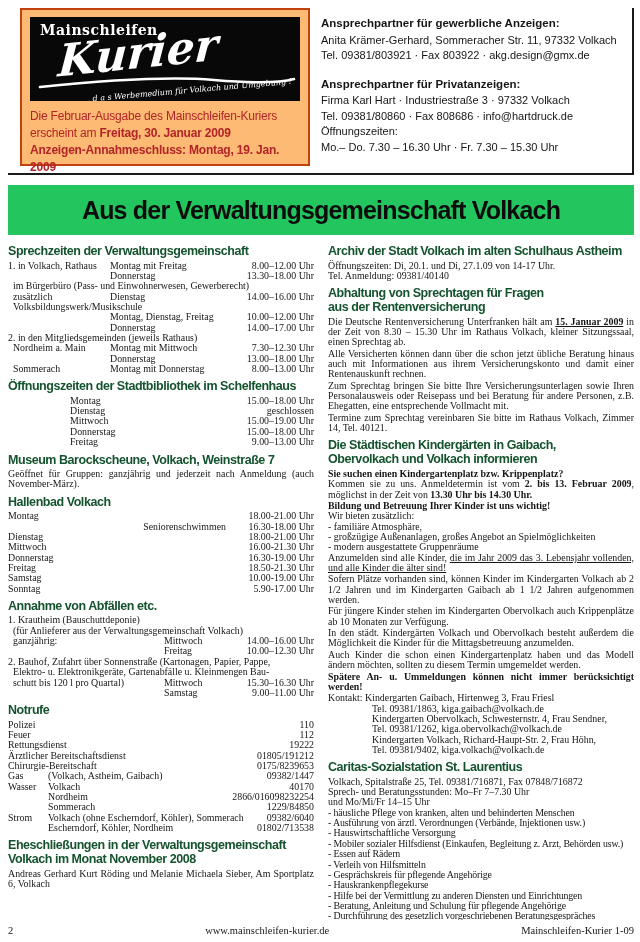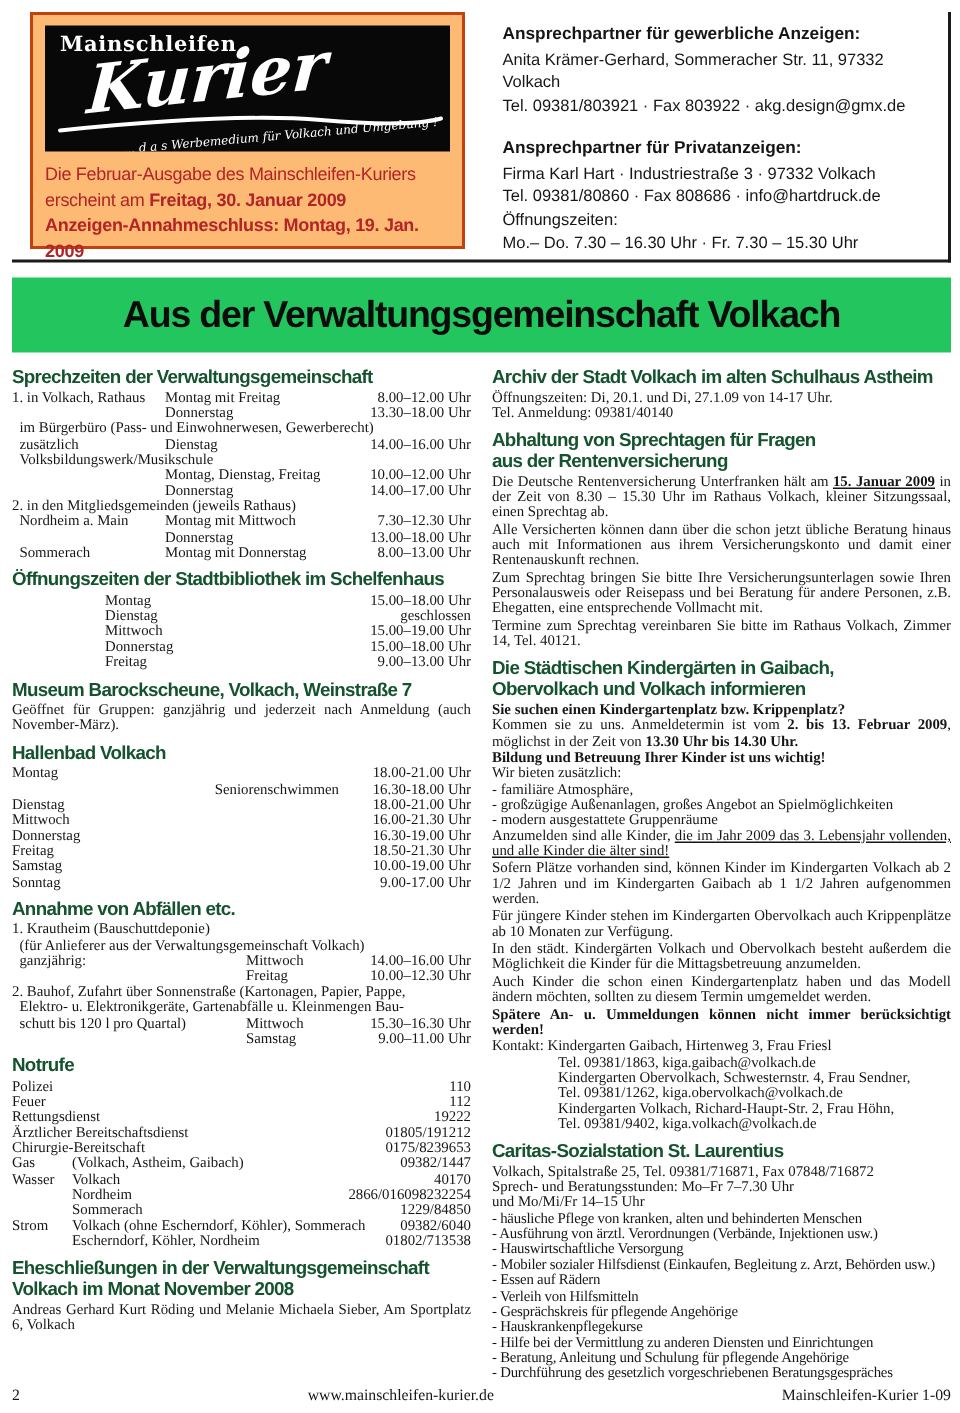--- a/index.html
+++ b/index.html
@@ -15,21 +15,21 @@
   .logo-top{position:absolute;left:10px;top:5px;color:#fff;font-family:"DejaVu Serif",serif;
             font-weight:bold;font-size:14px;letter-spacing:.5px;}
   .logo-script{position:absolute;left:28px;top:10px;color:#fff;font-family:"DejaVu Serif",serif;
                font-style:italic;font-weight:bold;font-size:44px;transform:rotate(-6deg) skewX(-10deg);}
   .logo-swoosh{position:absolute;left:6px;top:56px;width:262px;height:18px;}
   .logo-tag{position:absolute;right:8px;bottom:6px;color:#fff;font-family:"DejaVu Serif",serif;
             font-style:italic;font-size:8px;transform:rotate(-5deg);white-space:nowrap;}
   .notice{margin-top:7px;font-family:"Liberation Sans",sans-serif;font-size:12px;
           line-height:17px;color:#b22427;letter-spacing:-0.2px;}
   .notice .b{font-weight:bold;}
-  .mast-right{position:absolute;left:327px;top:8px;right:14px;
+  .mast-right{position:absolute;left:313px;top:8px;right:14px;
               font-family:"Liberation Sans",sans-serif;font-size:11px;line-height:15.5px;}
   .mast-block{margin-bottom:13px;}
   .mast-block .mh{font-weight:bold;font-size:11.5px;margin-bottom:1px;}
 
   
   .banner{position:absolute;left:8px;top:185px;right:6px;height:50px;background:#22c55e;
           display:flex;align-items:center;justify-content:center;}
   .banner-title{font-family:"Liberation Sans",sans-serif;font-weight:bold;font-size:25px;
                 letter-spacing:-0.8px;color:#0c0c0c;}
 
@@ -282,21 +282,21 @@
 
   <div class="rowH">
     <span class="hday">Samstag</span>
     <span class="hmid"></span>
     <span class="htime">10.00-19.00 Uhr</span>
   </div>
 
   <div class="rowH">
     <span class="hday">Sonntag</span>
     <span class="hmid"></span>
-    <span class="htime">9.00-17.00 Uhr</span>
+    <span class="htime">5.90-17.00 Uhr</span>
   </div>
 </div>
 
       <div class="sec-h">Annahme von Abfällen etc.</div>
       <div class="abf">
   <div class="row3">
     <span class="r3c1">1. Krautheim (Bauschuttdeponie)</span>
     <span class="r3c2"></span>
     <span class="r3c3"></span>
   </div>

